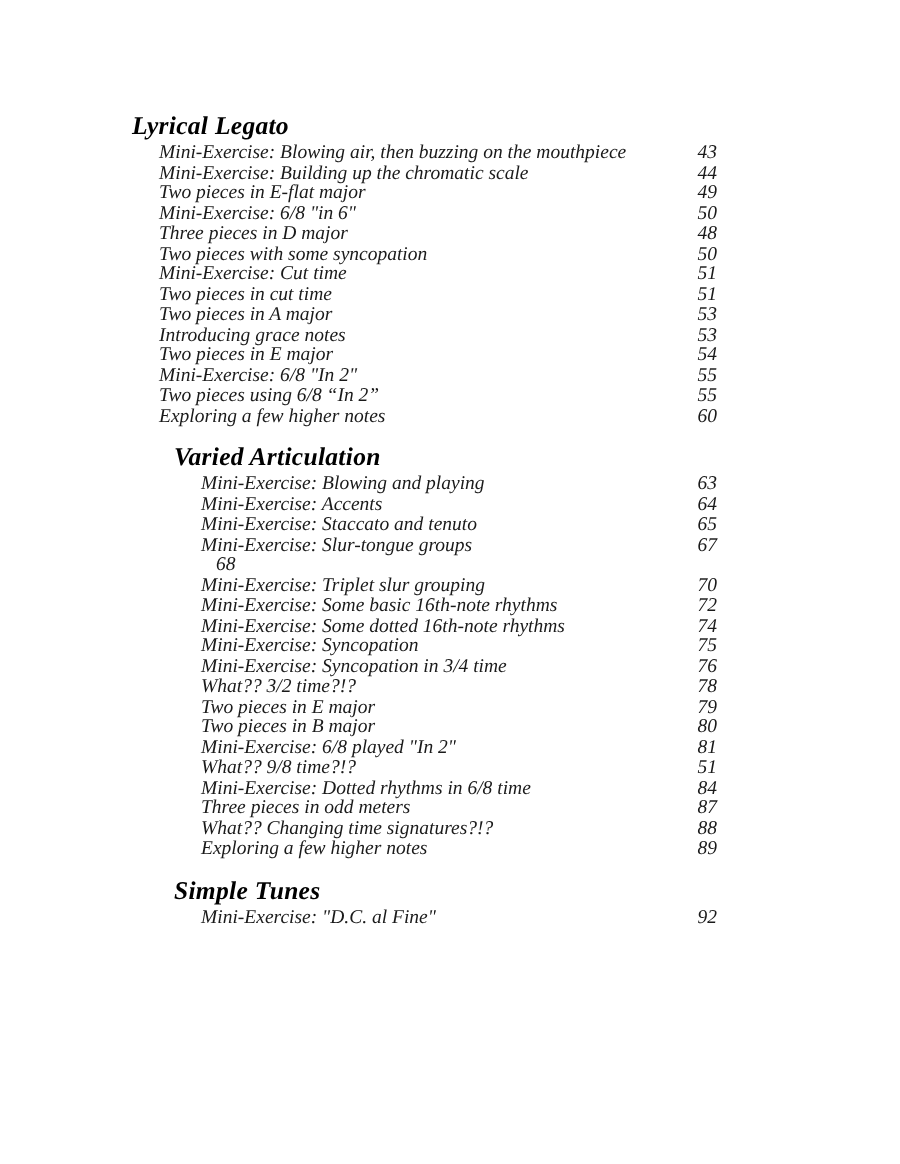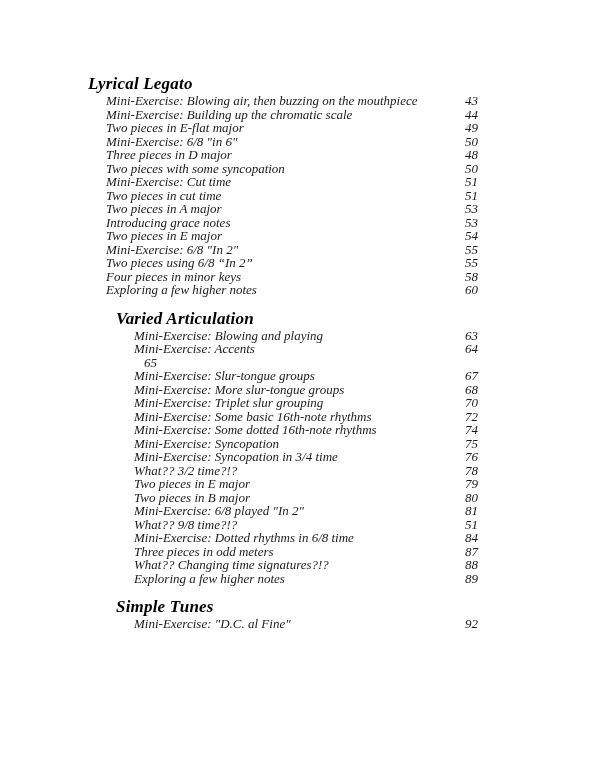--- a/index.html
+++ b/index.html
@@ -106,49 +106,45 @@
           </div>
           <div class="entry">
             <span class="entry-title">Mini-Exercise: 6/8 "In 2"</span>
             <span class="entry-page">55</span>
           </div>
           <div class="entry">
             <span class="entry-title">Two pieces using 6/8 “In 2”</span>
             <span class="entry-page">55</span>
           </div>
           <div class="entry">
-            <span class="entry-title">Four pieces in minor keys</span>
-            <span class="entry-page">58</span>
-          </div>
-          <div class="entry">
             <span class="entry-title">Exploring a few higher notes</span>
             <span class="entry-page">60</span>
           </div>
         </div>
       </section>
       <section class="toc-section">
         <h2 class="section-title">Varied Articulation</h2>
         <div class="entries">
           <div class="entry">
             <span class="entry-title">Mini-Exercise: Blowing and playing</span>
             <span class="entry-page">63</span>
           </div>
           <div class="entry">
             <span class="entry-title">Mini-Exercise: Accents</span>
             <span class="entry-page">64</span>
           </div>
           <div class="entry">
+            <span class="entry-title">Mini-Exercise: Staccato and tenuto</span>
             <span class="entry-page">65</span>
           </div>
           <div class="entry">
             <span class="entry-title">Mini-Exercise: Slur-tongue groups</span>
             <span class="entry-page">67</span>
           </div>
           <div class="entry">
-            <span class="entry-title">Mini-Exercise: More slur-tongue groups</span>
             <span class="entry-page">68</span>
           </div>
           <div class="entry">
             <span class="entry-title">Mini-Exercise: Triplet slur grouping</span>
             <span class="entry-page">70</span>
           </div>
           <div class="entry">
             <span class="entry-title">Mini-Exercise: Some basic 16th-note rhythms</span>
             <span class="entry-page">72</span>
           </div>

